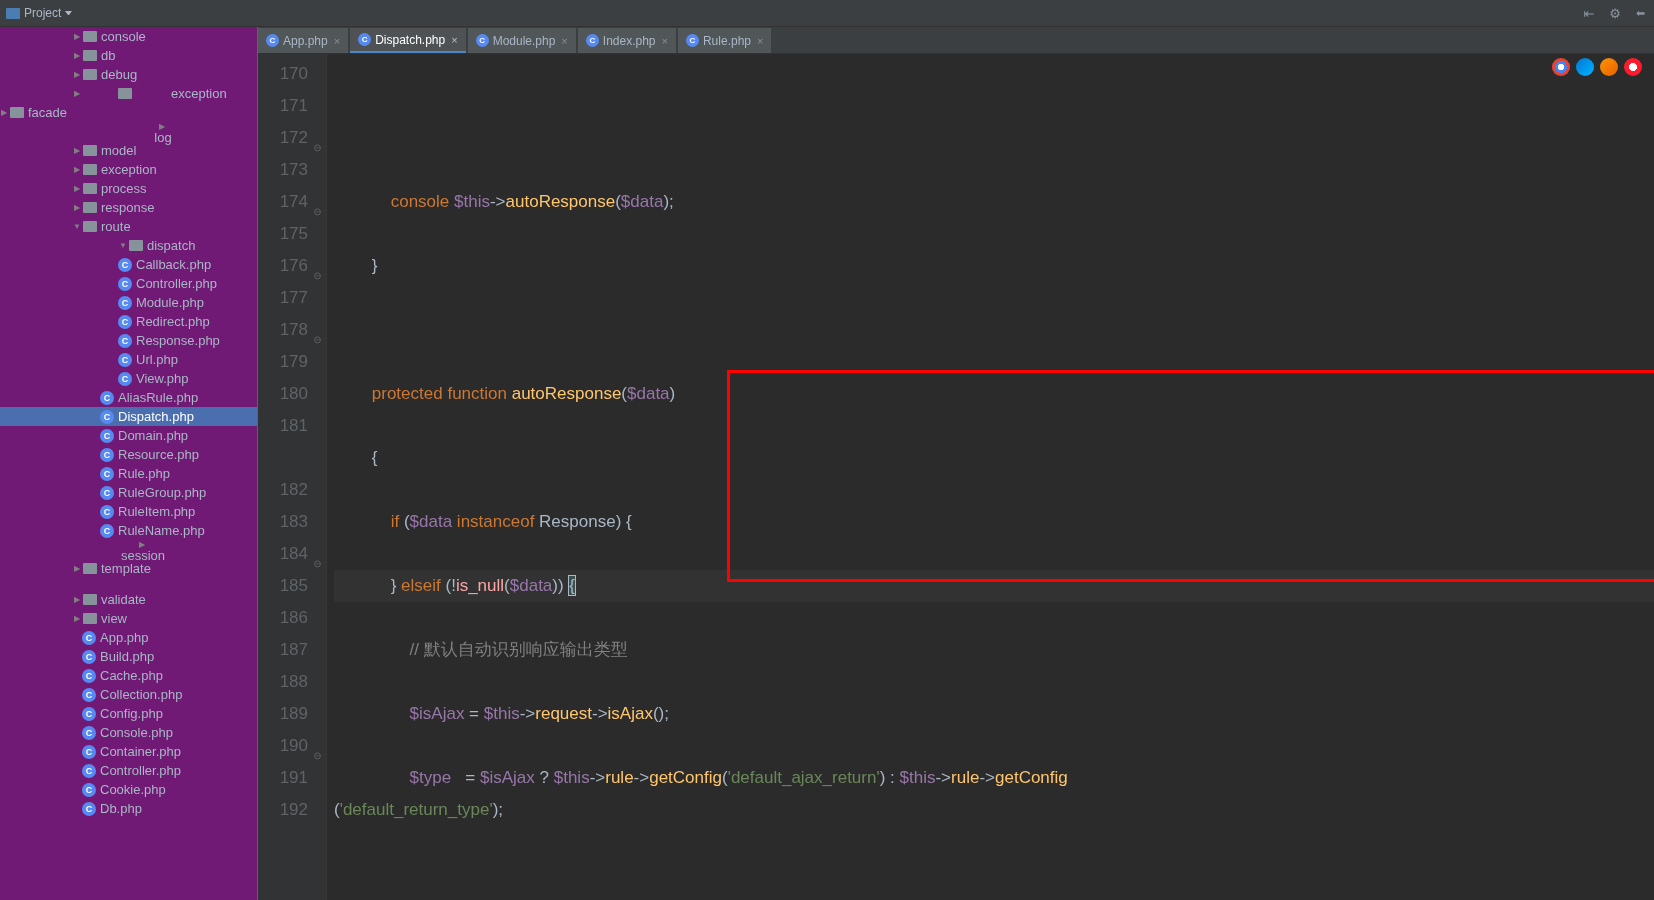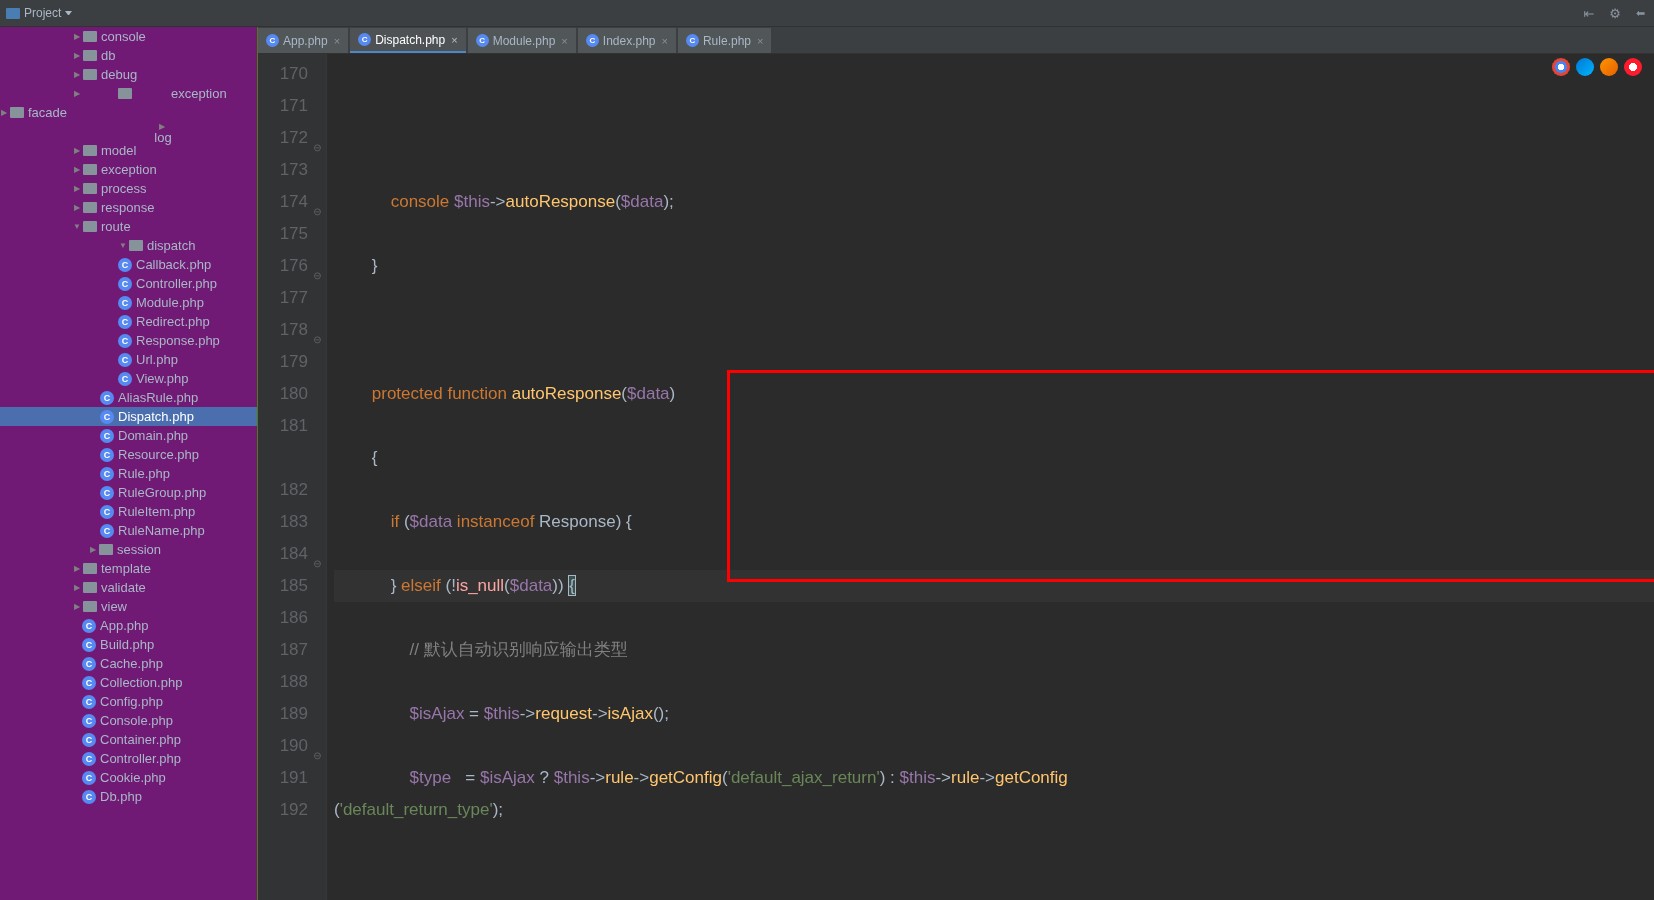--- a/index.html
+++ b/index.html
@@ -184,31 +184,31 @@
         <span>RuleGroup.php</span>
       </div>
       <div class="tree-item" style="padding-left: 100px;">
         <span class="php-icon">C</span>
         <span>RuleItem.php</span>
       </div>
       <div class="tree-item" style="padding-left: 100px;">
         <span class="php-icon">C</span>
         <span>RuleName.php</span>
       </div>
-      <div class="tree-item" style="padding-left: 89px;">
+      <div class="tree-item" style="padding-left: 33px; flex-direction: column;">
         <span class="arrow closed"></span>
         <span class="folder"></span>
         <span>session</span>
       </div>
       <div class="tree-item" style="padding-left: 73px; text-align: center;">
         <span class="arrow closed"></span>
         <span class="folder"></span>
         <span>template</span>
       </div>
-      <div class="tree-item" style="padding-left: 73px;">
+      <div class="tree-item" style="padding-left: 73px; margin-top: 12px;">
         <span class="arrow closed"></span>
         <span class="folder"></span>
         <span>validate</span>
       </div>
       <div class="tree-item" style="padding-left: 73px;">
         <span class="arrow closed"></span>
         <span class="folder"></span>
         <span>view</span>
       </div>
       <div class="tree-item" style="padding-left: 82px;">

